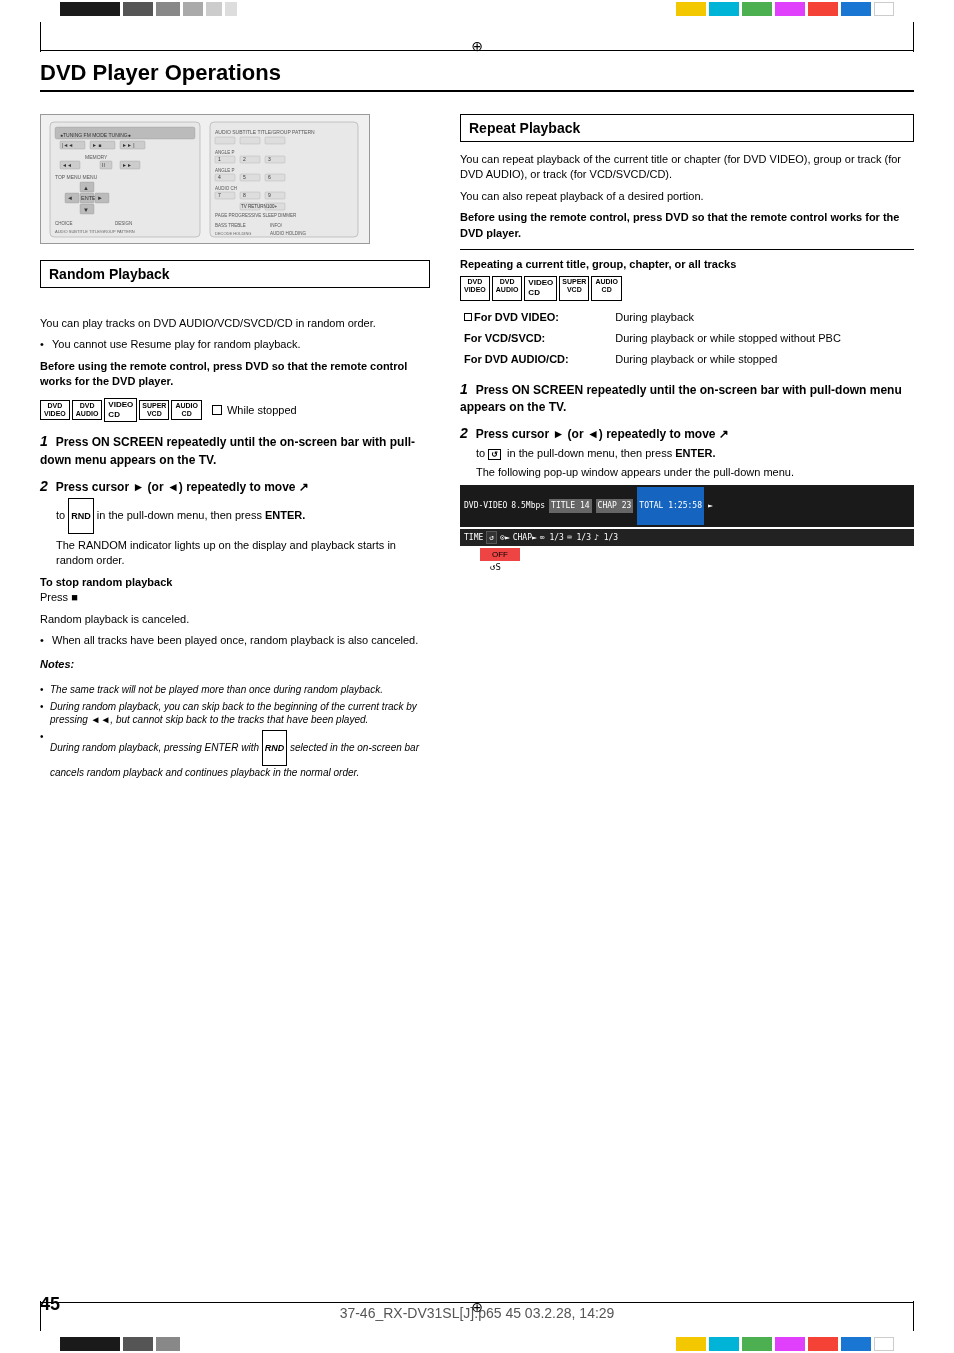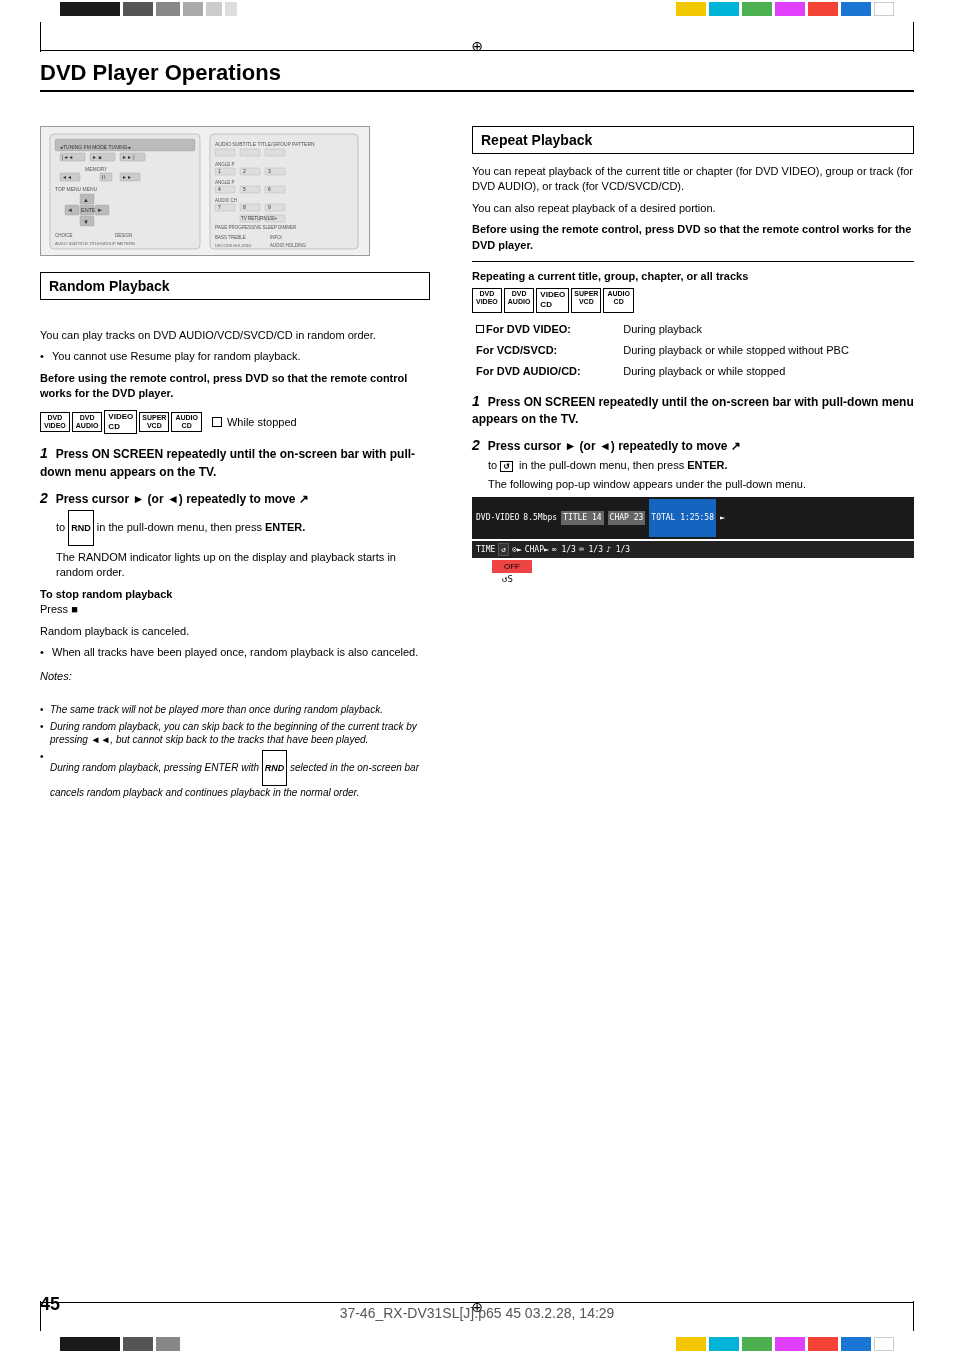--- a/index.html
+++ b/index.html
@@ -81,37 +81,36 @@
       top: 60px;
       left: 40px;
       right: 40px;
       bottom: 60px;
     }
 
     
     .page-title {
       font-size: 22px;
       font-weight: bold;
-      margin-bottom: 34px;
+      margin-bottom: 22px;
       padding-bottom: 4px;
       border-bottom: 2px solid #000;
     }
 
     
     .two-col {
       display: flex;
       gap: 30px;
     }
     .left-col {
       flex: 0 0 390px;
       width: 390px;
     }
     .right-col {
       flex: 1;
-      margin-left: 12px;
     }
 
     
     .remote-image {
       border: 1px solid #999;
       width: 330px;
       height: 130px;
       margin-bottom: 16px;
       background: #f0f0f0;
       display: flex;
@@ -301,24 +300,24 @@
       top: 38px;
       left: 50%;
       transform: translateX(-50%);
     }
 
     
     .notes-section {
       margin-top: 10px;
     }
     .notes-title {
-      font-weight: normal;
+      font-weight: bold;
       font-style: italic;
       font-size: 11px;
-      margin-bottom: 21px;
+      margin-bottom: 13px;
     }
 
     
     .rnd-box {
       border: 1px solid #000;
       font-size: 9px;
       font-weight: bold;
       padding: 11px 2px;
       display: inline-block;
     }

